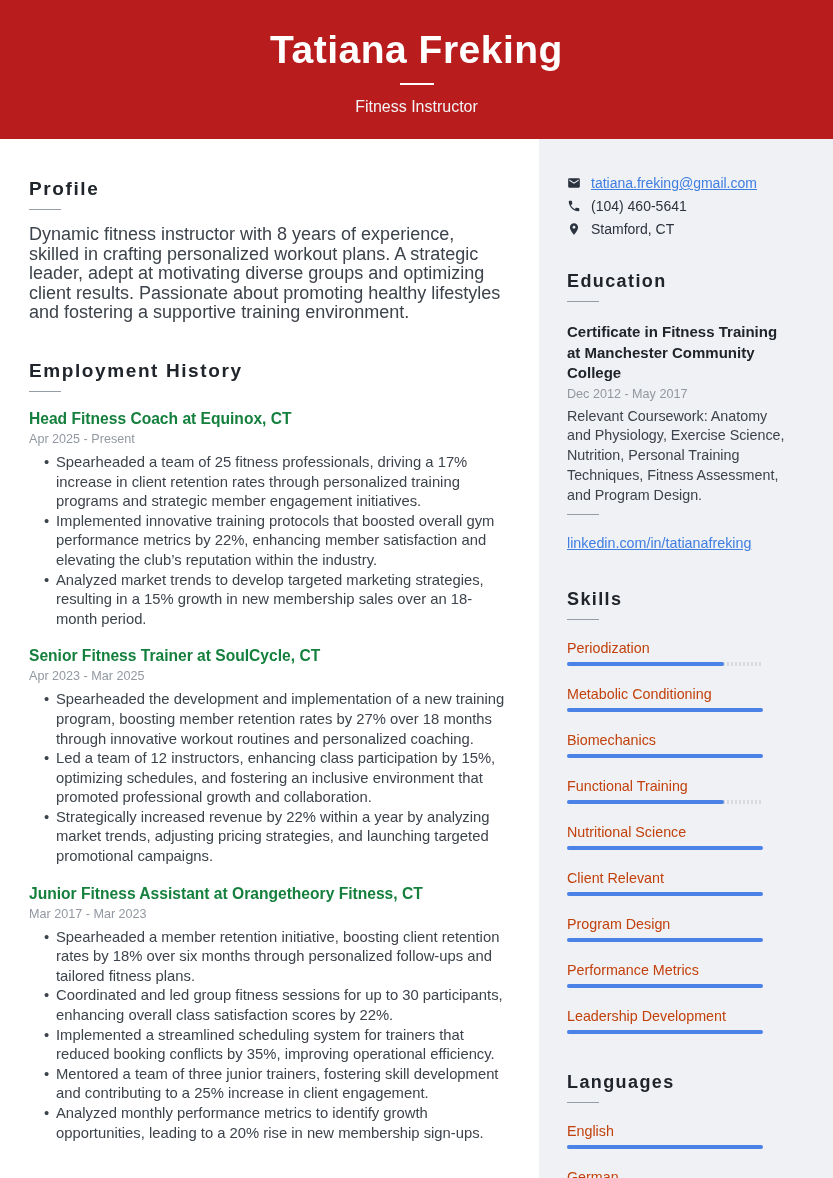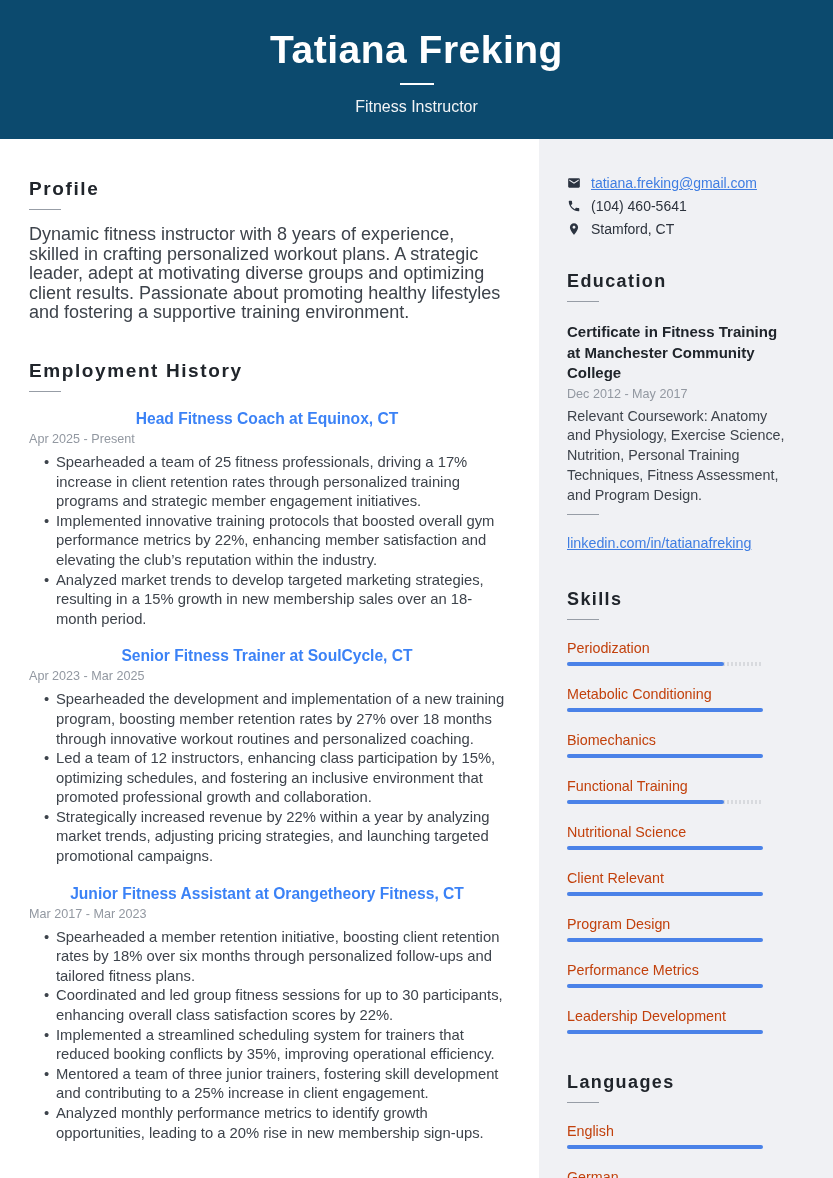--- a/index.html
+++ b/index.html
@@ -1,40 +1,40 @@
 <!DOCTYPE html>
 <html><head>
 <meta charset="utf-8">
 <style>
   * { margin:0; padding:0; box-sizing:border-box; }
   html,body { width:833px; }
   body { font-family:"Liberation Sans","DejaVu Sans",sans-serif; background:#ffffff; }
   .page { width:833px; height:1178px; display:flex; flex-direction:column; overflow:hidden; }
 
   
-  .header { height:139px; background:#0c4a6e; color:#fff; flex-shrink:0;
+  .header { height:139px; background:#b91c1c; color:#fff; flex-shrink:0;
             display:flex; flex-direction:column; align-items:center; justify-content:center; padding-top:4px; }
   .header-name { font-size:39px; font-weight:700; letter-spacing:0.5px; }
   .name-divider { width:34px; height:2px; background:#ffffff; margin:11px auto 13px; }
   .header-title { font-size:16px; font-weight:400; color:#f2f4f6; }
 
   
   .columns { display:flex; flex:1; min-height:0; }
   .main { width:539px; background:#ffffff; padding:39px 34px 0 29px; }
   .sidebar { width:294px; background:#F0F1F4; padding:36px 40px 8px 28px; }
 
   
   h2.section-heading { font-size:19px; font-weight:700; letter-spacing:1.6px; color:#20252B; }
   .rule { width:32px; height:1px; background:#979da6; margin-top:9px; }
 
   
   .profile-text { margin-top:15px; font-size:18px; line-height:19.6px; color:#3D434B; }
   .employment-section { margin-top:37px; }
   .job { margin-top:17px; }
-  .job-title { font-size:15.6px; font-weight:700; color:#3b82f6; line-height:20px;text-align:center; }
+  .job-title { font-size:15.6px; font-weight:700; color:#15803d; line-height:20px; }
   .job-dates { font-size:12.6px; color:#9298A1; margin:3px 0 7px; }
   .job-bullets { list-style:none; padding-left:27px; }
   .job-bullets li { position:relative; font-size:14.8px; line-height:19.6px; color:#3D434B; }
   .job-bullets li::before { content:"•"; position:absolute; left:-12px; color:#3D434B; }
 
   
   .contact-block { }
   .contact-row { display:flex; align-items:center; gap:10px; margin-bottom:7px; font-size:14px; color:#2C323C; }
   .contact-row .cicon { width:14px; height:14px; flex-shrink:0; }
   .contact-row .cicon svg { width:14px; height:14px; fill:#2B3340; display:block; }

